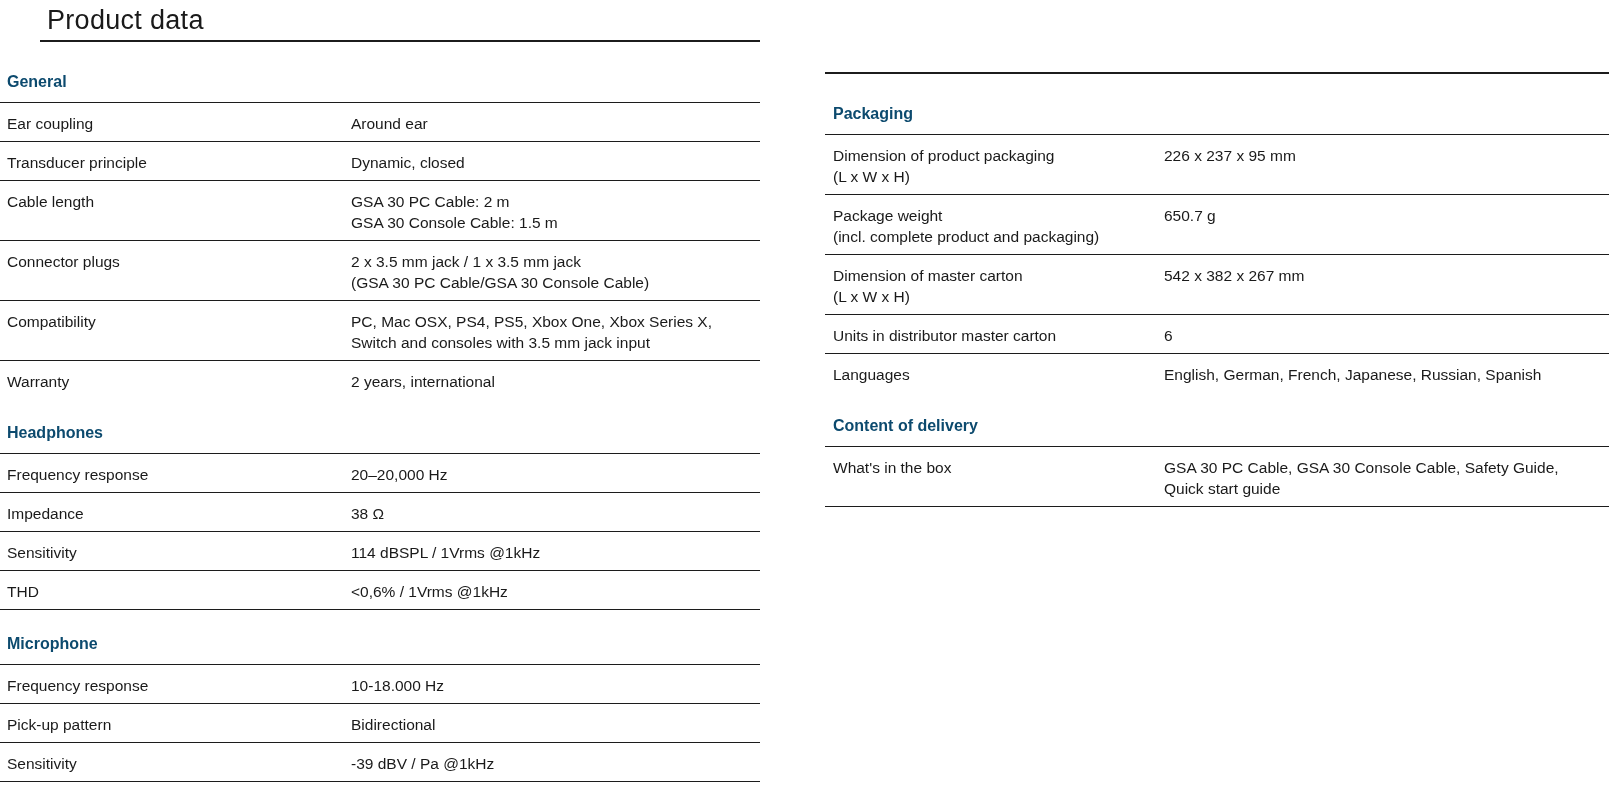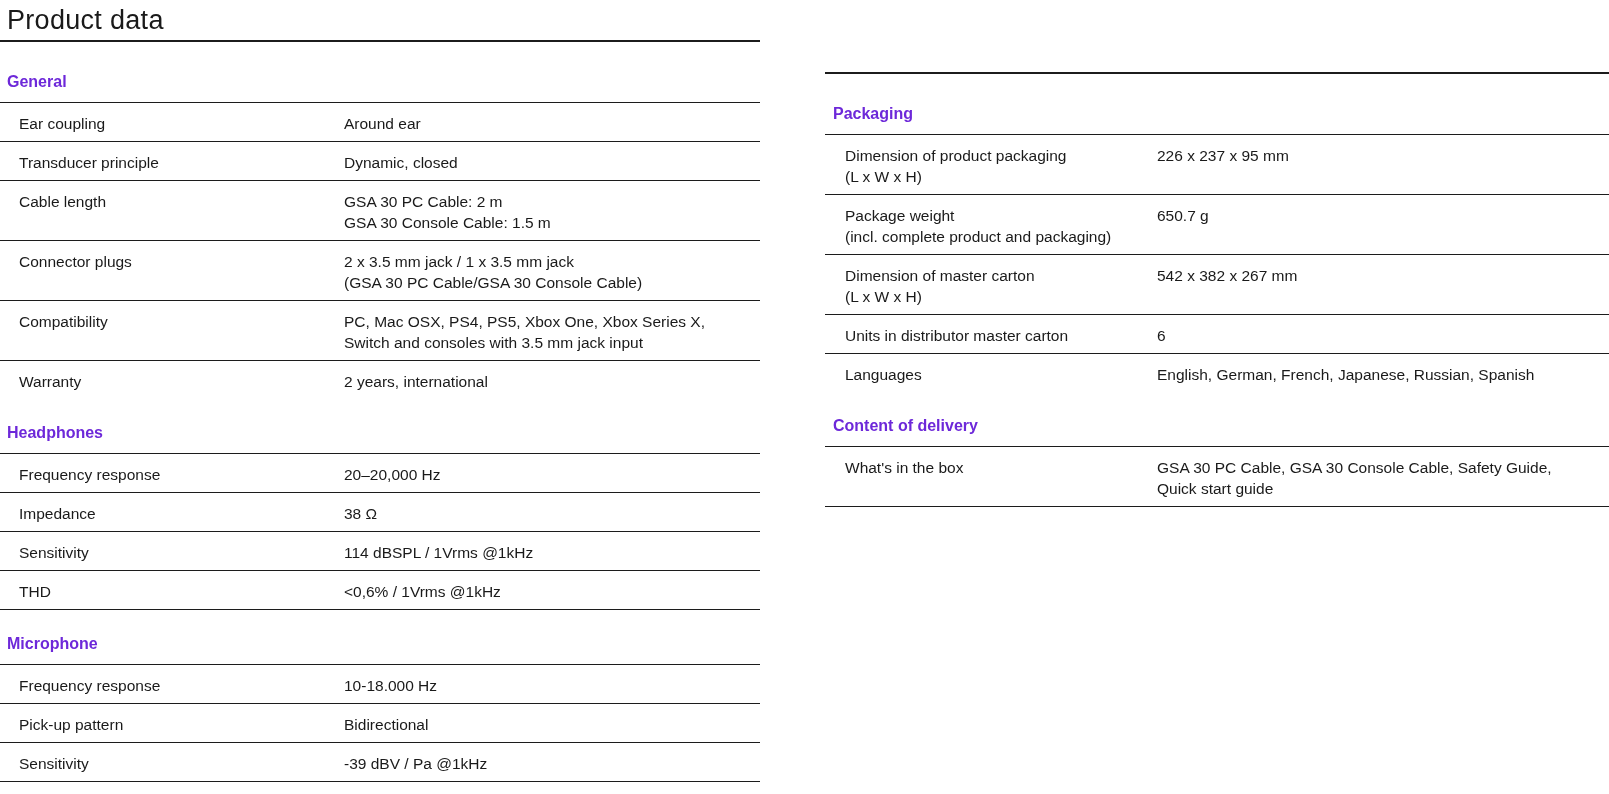--- a/index.html
+++ b/index.html
@@ -17,44 +17,46 @@
 
   .page-title {
     font-size: 27px;
     line-height: 40px;
     height: 40px;
     padding-left: 7px;
     letter-spacing: 0.3px;
     font-weight: 400;
     border-bottom: 2px solid #1c1c1c;
     white-space: nowrap;
+    margin-left: 40px;
   }
   .top-spacer {
     height: 40px;
     border-bottom: 2px solid #1c1c1c;
   }
 
   .sec-title {
-    color: #6d28d9;
+    color: #0c4a6e;
     font-weight: bold;
     font-size: 16px;
     line-height: 16px;
     padding: 26px 0 12px 7px;
     border-bottom: 1.5px solid #1c1c1c;
     white-space: nowrap;
   }
   .sec-title.first { padding-top: 32px; }
   .col-right .sec-title { padding-left: 8px; }
 
   .row {
     display: flex;
-    padding: 10px 0 7px 12px;
+    padding: 10px 0 7px 0;
     border-bottom: 1.5px solid #1c1c1c;
     font-size: 15.5px;
     line-height: 21px;
+    gap: 19px;
   }
   .row.no-rule { border-bottom: none; align-items: flex-end; }
 
   .cell { box-sizing: border-box; }
   .cell.label { flex: none; width: 332px; padding-left: 7px; }
   .cell.value { flex: 1; }
   .col-right .cell.label { width: 320px; padding-left: 8px; }
   .cell div { white-space: nowrap; }
 </style>
 </head>

